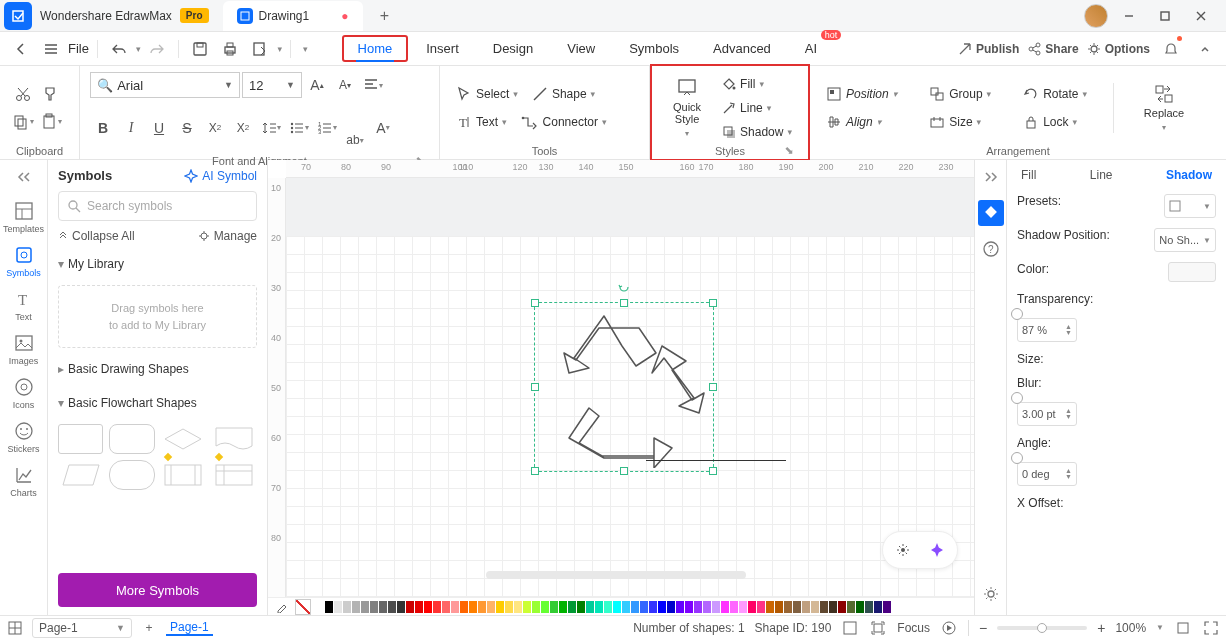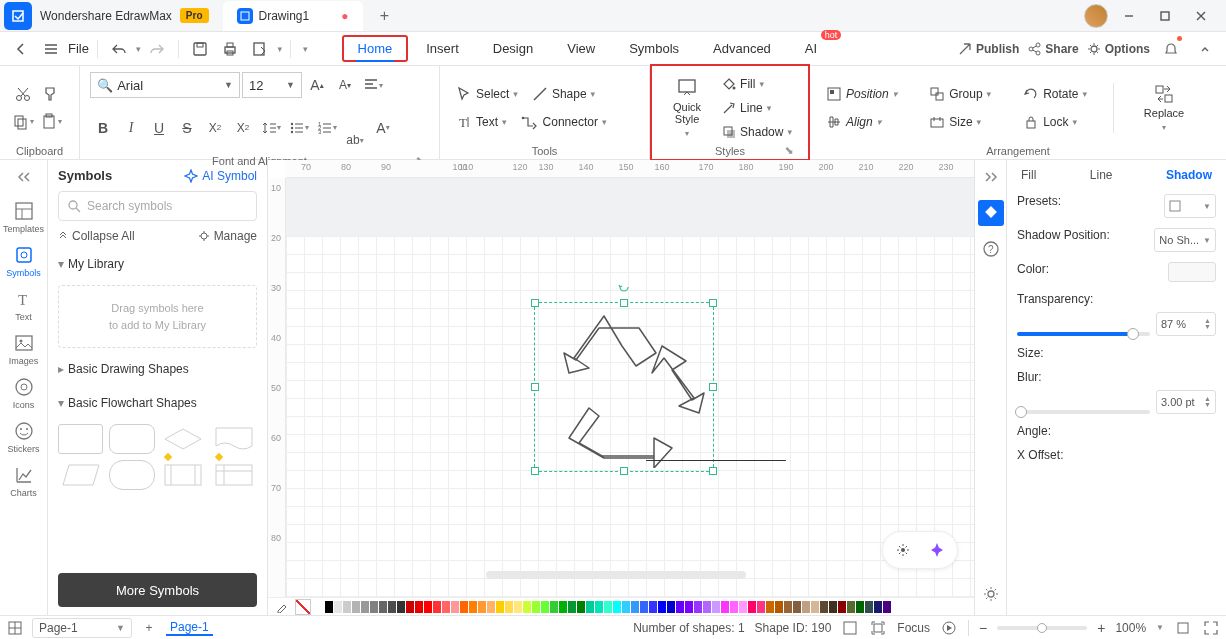--- a/index.html
+++ b/index.html
@@ -69,21 +69,21 @@
 .sp-head { display:flex; align-items:center; }
 .sp-head h3 { font-size:13px; font-weight:600; }
 .ai-sym { margin-left:auto; color:#1f6feb; font-size:12px; display:flex;align-items:center; gap:4px; }
 .search-box { border:1px solid #e0e0e0; border-radius:4px; height:30px; display:flex; align-items:center; padding:0 8px; color:#aaa; gap:6px;}
 .sp-row { display:flex; justify-content:space-between; font-size:12px; color:#555; }
 .sp-row span{ display:flex;align-items:center;gap:4px;}
 .sp-sec { font-size:12px; color:#333; padding:6px 0; display:flex;align-items:center; gap:4px;}
 .sp-dropzone { border:1px dashed #dcdcdc; border-radius:4px; text-align:center; padding:14px 8px; color:#aaa; font-size:11px; line-height:1.5;}
 .shapes-grid { display:grid; grid-template-columns: repeat(4, 1fr); gap:6px; }
 .shape-cell { height:30px; border:1px solid #cfcfcf; border-radius:3px; display:flex;align-items:center;justify-content:center; position:relative;}
-.more-btn { background:#404040; color:#fff; border:none; border-radius:4px; height:34px; font-size:13px; margin-top:auto; }
+.more-btn { background:#a21caf; color:#fff; border:none; border-radius:4px; height:34px; font-size:13px; margin-top:auto; }
 
 
 .canvas-wrap { flex:1; display:flex; flex-direction:column; position:relative; background:#fff; }
 .hruler { height:18px; background:#fcfcfc; border-bottom:1px solid #e8e8e8; position:relative; overflow:hidden; font-size:9px; color:#999; margin-left:18px;}
 .hruler span { position:absolute; top:2px; transform:translateX(-50%);}
 .canvas-body { flex:1; display:flex; }
 .vruler { width:18px; background:#fcfcfc; border-right:1px solid #e8e8e8; position:relative; font-size:9px; color:#999;}
 .vruler span { position:absolute; left:3px; transform:translateY(-50%);}
 .canvas { flex:1; position:relative; background:#fff; overflow:hidden;}
 .graypad { position:absolute; left:0; top:0; right:0; height:58px; background:#f0f1f2; }
@@ -110,21 +110,21 @@
 
 
 .props { width:220px; border-left:1px solid #e5e5e5; padding:6px 10px; display:flex; flex-direction:column; gap:10px; font-size:12px; color:#333; }
 .props-tabs { display:flex; justify-content:space-between; font-size:12px; color:#555;}
 .props-tabs span { padding:2px 4px;}
 .props-tabs .sel { color:#0d6efd; font-weight:600;}
 .prop-row { display:flex; justify-content:space-between; }
 .prop-row label { color:#333; }
 .mini-select { border:1px solid #ddd; height:24px; min-width:52px; padding:0 4px; font-size:11px; display:flex;align-items:center; border-radius:3px; color:#555; gap:4px;}
 .mini-select .chev{ margin-left:auto;font-size:8px;color:#888;}
-.slider-row { display:flex; align-items:flex-end; gap:6px;}
+.slider-row { display:flex; align-items:flex-start; gap:6px;flex-direction:column;}
 .slider { flex:1; height:4px; background:#e5e5e5; border-radius:2px; position:relative;}
 .slider .fill { height:100%; background:#0d6efd; border-radius:2px; position:absolute; left:0; top:0;}
 .slider .knob { width:12px;height:12px;background:#fff;border:1px solid #aaa;border-radius:50%; position:absolute; top:-4px; transform:translateX(-50%);}
 .spin { border:1px solid #ddd; height:24px; width:60px; display:flex;align-items:center; padding:0 4px; font-size:11px; border-radius:3px; color:#555; gap:2px;}
 .spin .arrows { margin-left:auto; display:flex;flex-direction:column; line-height:6px; font-size:7px; color:#888;}
 .colorbox { width:48px; height:20px; border:1px solid #ddd; border-radius:3px; background:#f8f8f8;}
 
 
 .statusbar { height:24px; border-top:1px solid #e5e5e5; display:flex; align-items:center; font-size:12px; color:#555; padding:0 6px; gap:8px;}
 .sb-sel { border:1px solid #ddd; height:20px; padding:0 6px; display:flex;align-items:center; gap:6px; border-radius:3px; min-width:100px;}
@@ -655,21 +655,21 @@
     <div class="hruler" id="hruler">
         <span style="left: 20px;">70</span>
         <span style="left: 60px;">80</span>
         <span style="left: 100px;">90</span>
         <span style="left: 140px; margin-left: 34px;">100</span>
         <span style="left: 180px;">110</span>
         <span style="left: 234px;">120</span>
         <span style="left: 260px;">130</span>
         <span style="left: 300px;">140</span>
         <span style="left: 340px;">150</span>
-        <span style="left: 376px;">160</span>
+        <span style="left: 401px;">160</span>
         <span style="left: 420px;">170</span>
         <span style="left: 460px;">180</span>
         <span style="left: 500px;">190</span>
         <span style="left: 540px;">200</span>
         <span style="left: 580px;">210</span>
         <span style="left: 620px;">220</span>
         <span style="left: 660px;">230</span>
       </div>
     <div class="canvas-body">
       <div class="vruler" id="vruler">
@@ -883,20 +883,32 @@
             <span>3.00 pt</span>
             <div class="arrows">
               <span>▲</span>
               <span>▼</span>
             </div>
           </div>
       </div>
     </div>
     <div>
       <label>Angle:</label>
+      <div class="slider-row" style="margin-top:6px;">
+        <div class="slider">
+            <div class="knob" style="left:3%;"></div>
+          </div>
+        <div class="spin">
+            <span>0 deg</span>
+            <div class="arrows">
+              <span>▲</span>
+              <span>▼</span>
+            </div>
+          </div>
+      </div>
     </div>
     <label>X Offset:</label>
   </div>
 </div>
 
 <div class="statusbar">
   <div class="sb-ic">
       <svg width="14" height="14">
         <rect x="1" y="1" width="12" height="12" fill="none" stroke="#666"></rect>
         <path d="M1 7h12M7 1v12" stroke="#666"></path>

